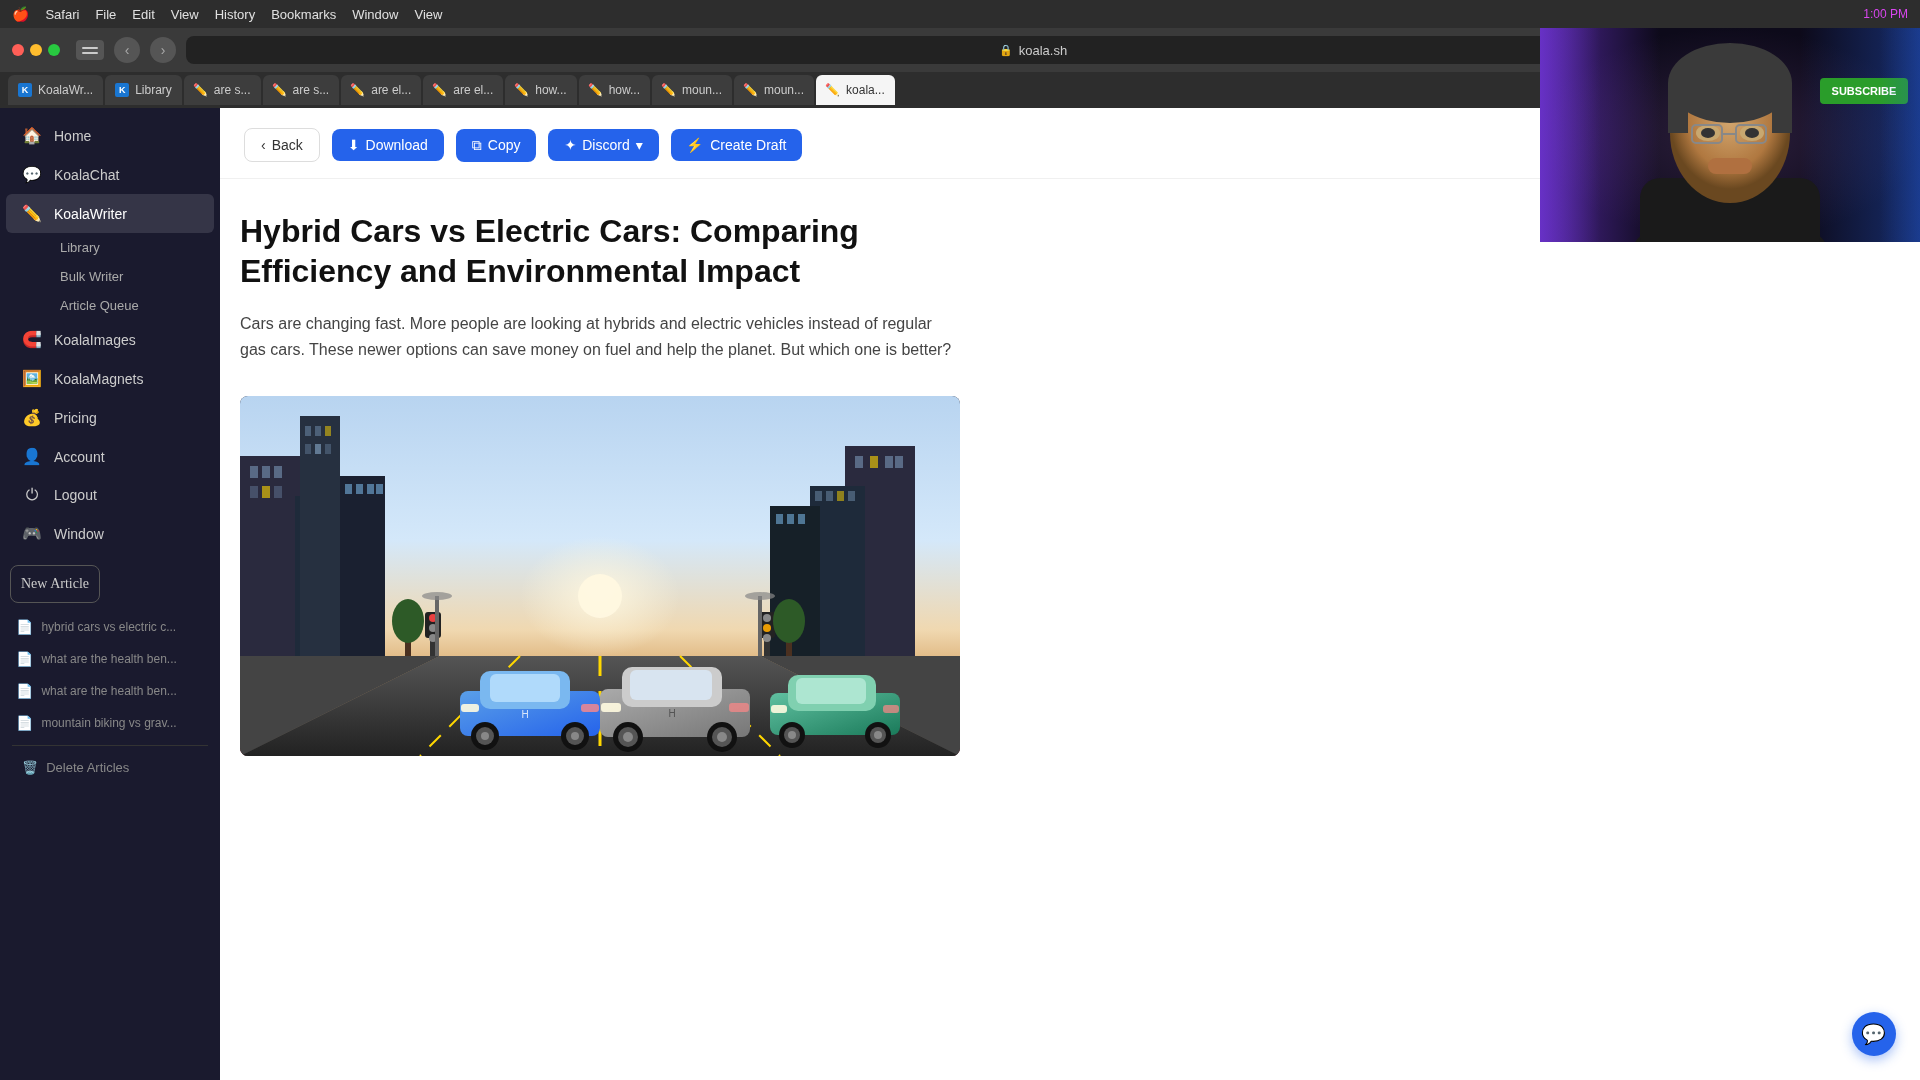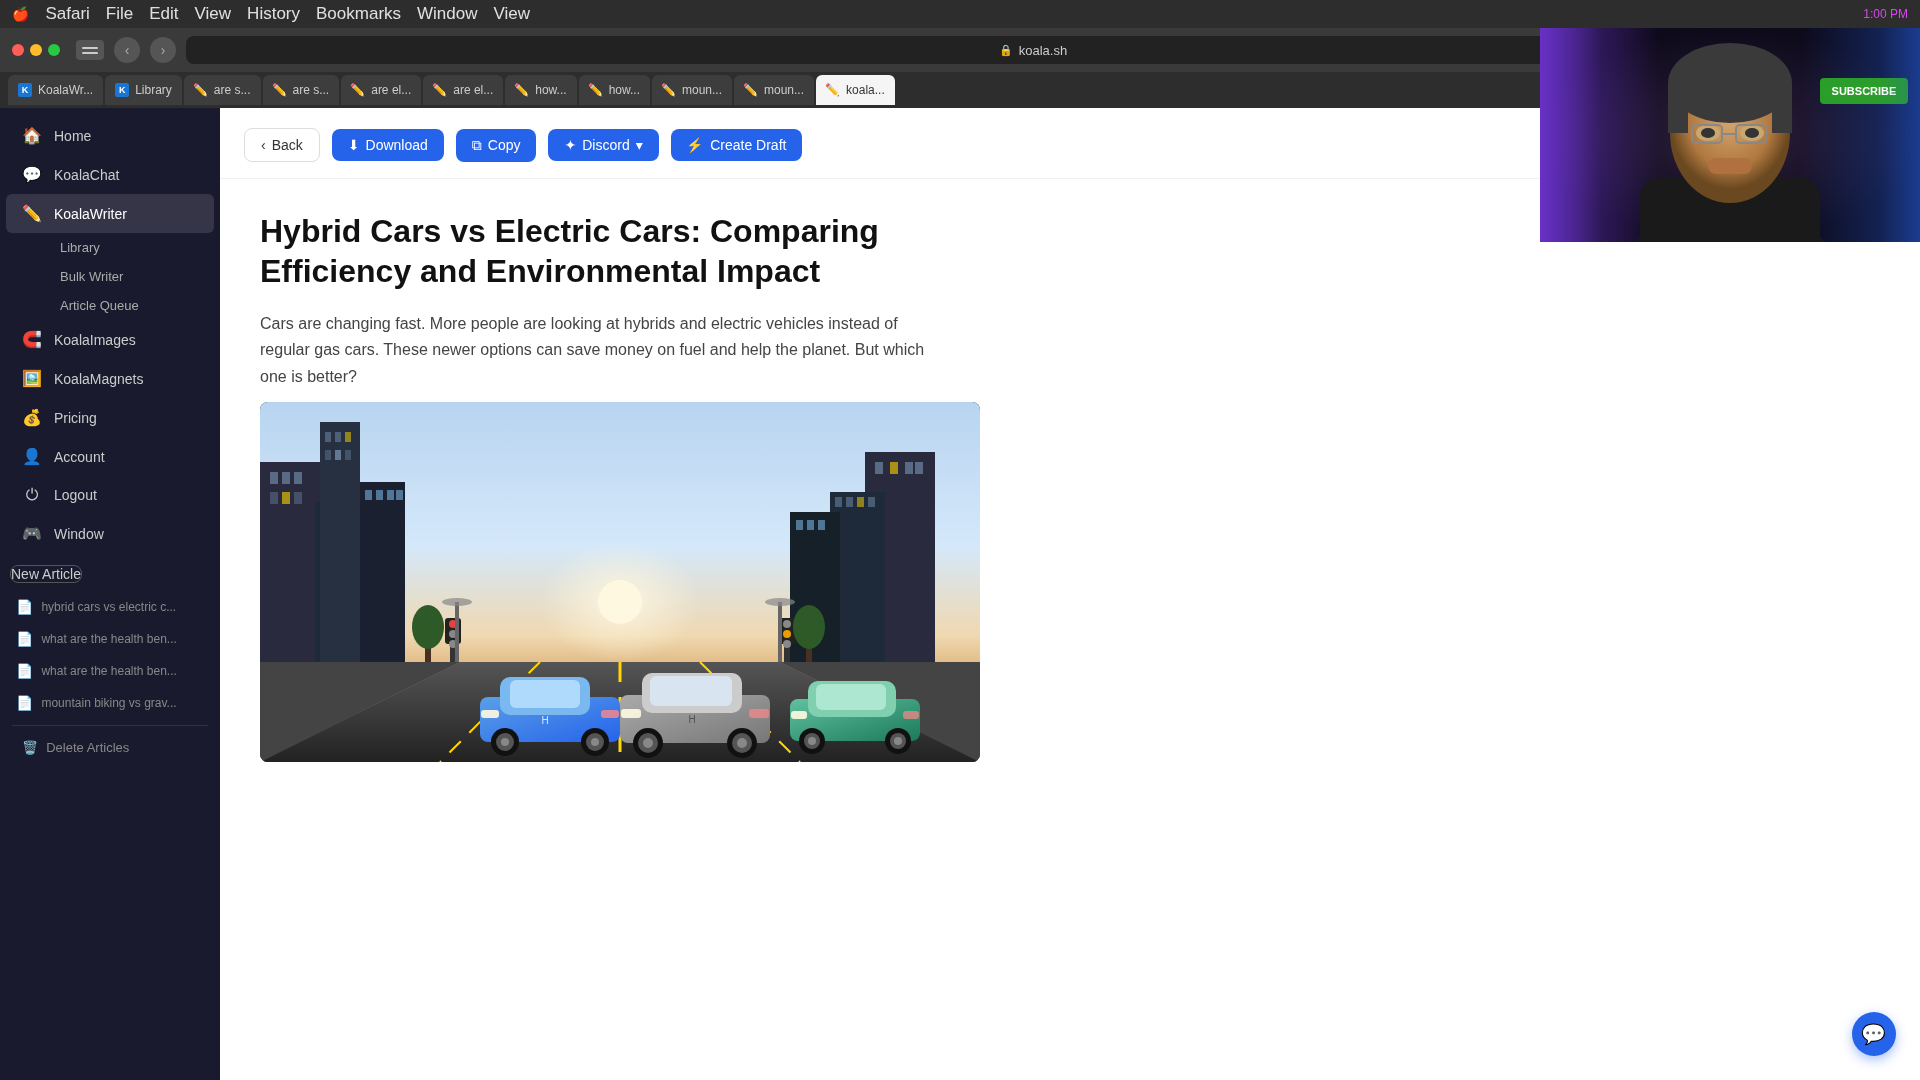--- a/index.html
+++ b/index.html
@@ -10,21 +10,21 @@
       background: #2d2d2d;
       height: 28px;
       display: flex;
       align-items: center;
       padding: 0 12px;
       gap: 8px;
       flex-shrink: 0;
     }
     .mac-icon { font-size: 14px; color: #ccc; }
     .mac-menu { display: flex; gap: 16px; margin-left: 8px; }
-    .mac-menu span { font-size: 17px; color: #e0e0e0; }
+    .mac-menu span { font-size: 13px; color: #e0e0e0; }
 
     
     .browser-chrome {
       background: #3a3a3a;
       height: 44px;
       display: flex;
       align-items: center;
       padding: 0 12px;
       gap: 10px;
       flex-shrink: 0;
@@ -123,23 +123,24 @@
       cursor: pointer;
       border-radius: 4px;
     }
     .new-article-btn {
       margin: 12px 10px 8px;
       background: transparent;
       border: 1px solid #555;
       border-radius: 8px;
       color: #ccc;
       font-size: 14px;
+      padding: 10px;
       cursor: pointer;
       text-align: center;
-      font-family: Liberation Sans, sans-serif;
+      font-family: Liberation Serif, serif;
     }
     .recent-articles { padding: 0 8px; }
     .recent-item {
       display: flex;
       align-items: center;
       gap: 8px;
       padding: 8px 8px;
       color: #888;
       font-size: 12px;
       cursor: pointer;
@@ -212,35 +213,35 @@
       display: flex;
       align-items: center;
       gap: 6px;
     }
     .btn-create {
       background: #2563eb;
     }
 
     
     .article-content {
-      padding: 32px 40px;
+      padding: 32px 20px;
       max-width: 760px;
     }
     .article-title {
       font-size: 32px;
       font-weight: 800;
       color: #111;
       line-height: 1.25;
       margin-bottom: 20px;
     }
     .article-intro {
       font-size: 16px;
       color: #444;
       line-height: 1.65;
-      margin-bottom: 12px;
+      margin-bottom: 32px;
     }
     .article-image {
       width: 720px;
       height: 360px;
       border-radius: 8px;
       overflow: hidden;
       background: linear-gradient(180deg, #1a1a2e 0%, #16213e 30%, #0f3460 60%, #533483 80%, #e94560 100%);
       position: relative;
       display: flex;
       align-items: flex-end;

